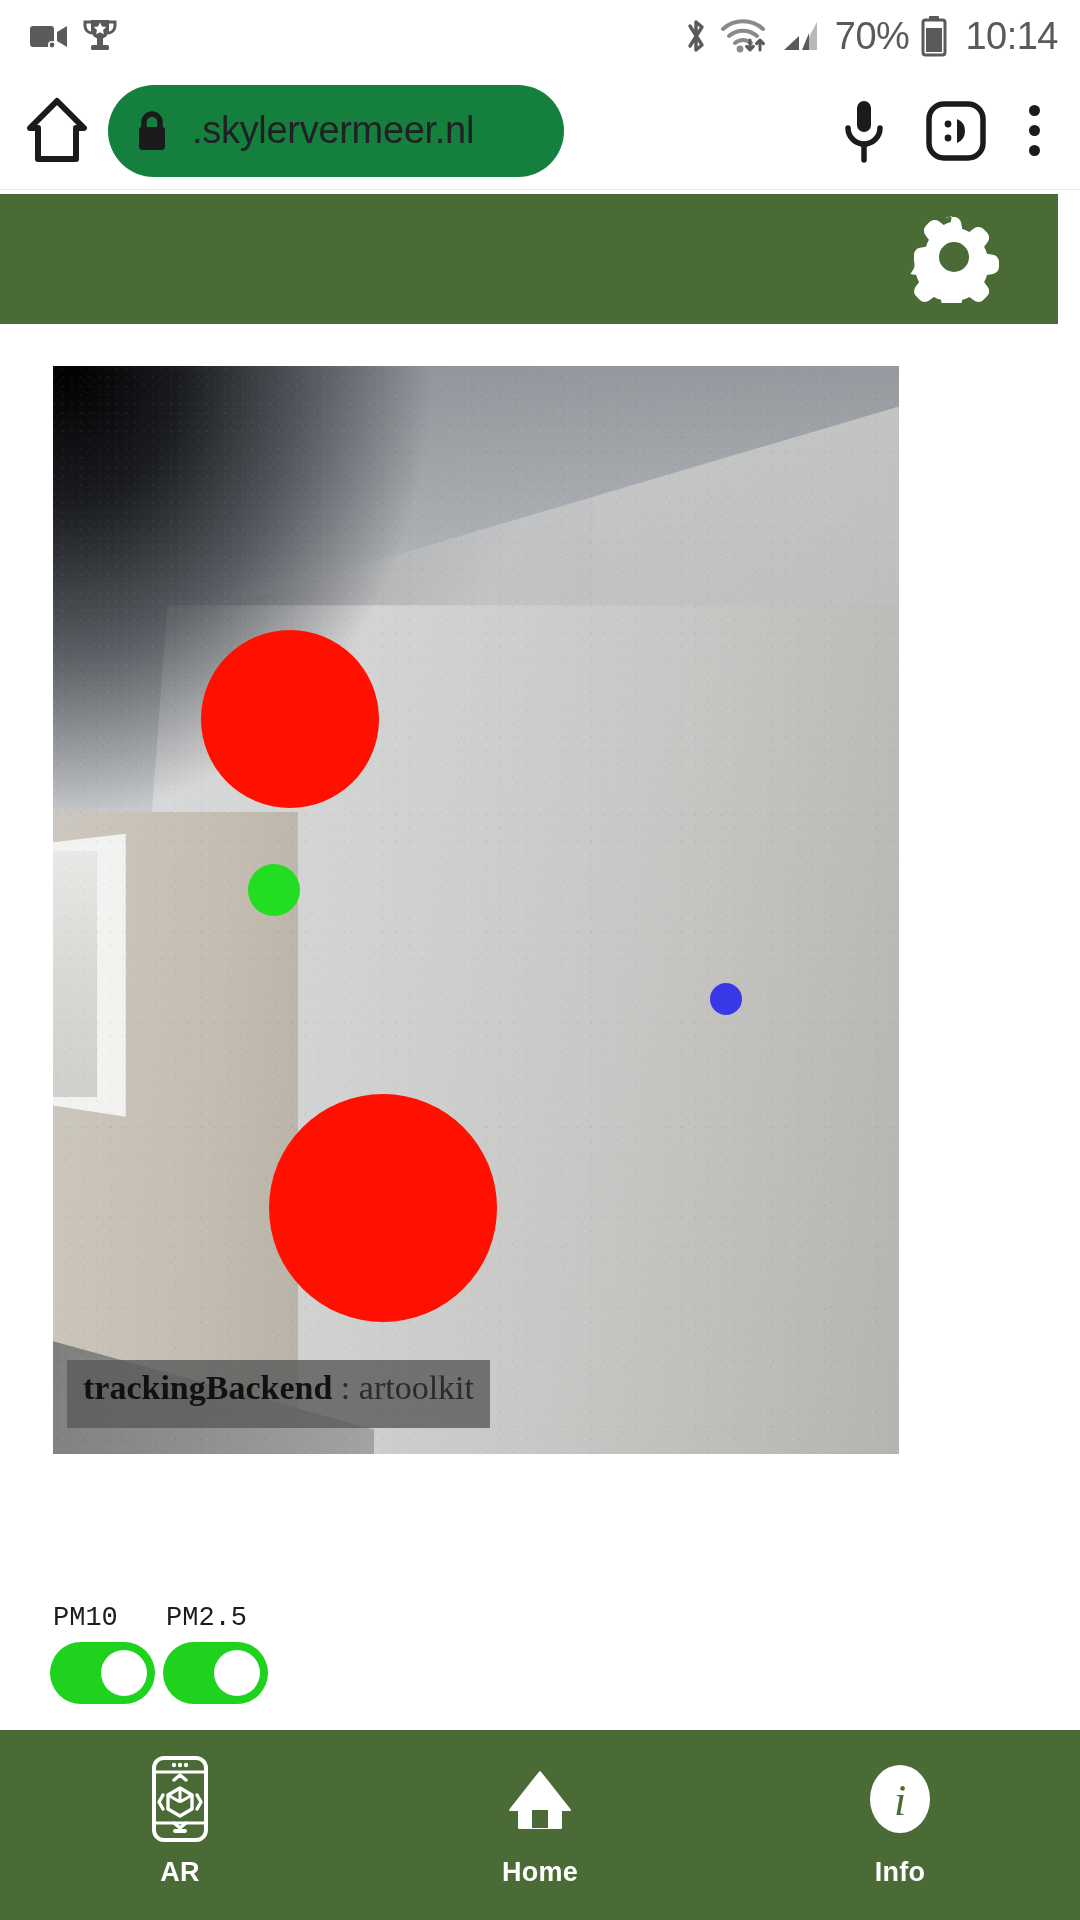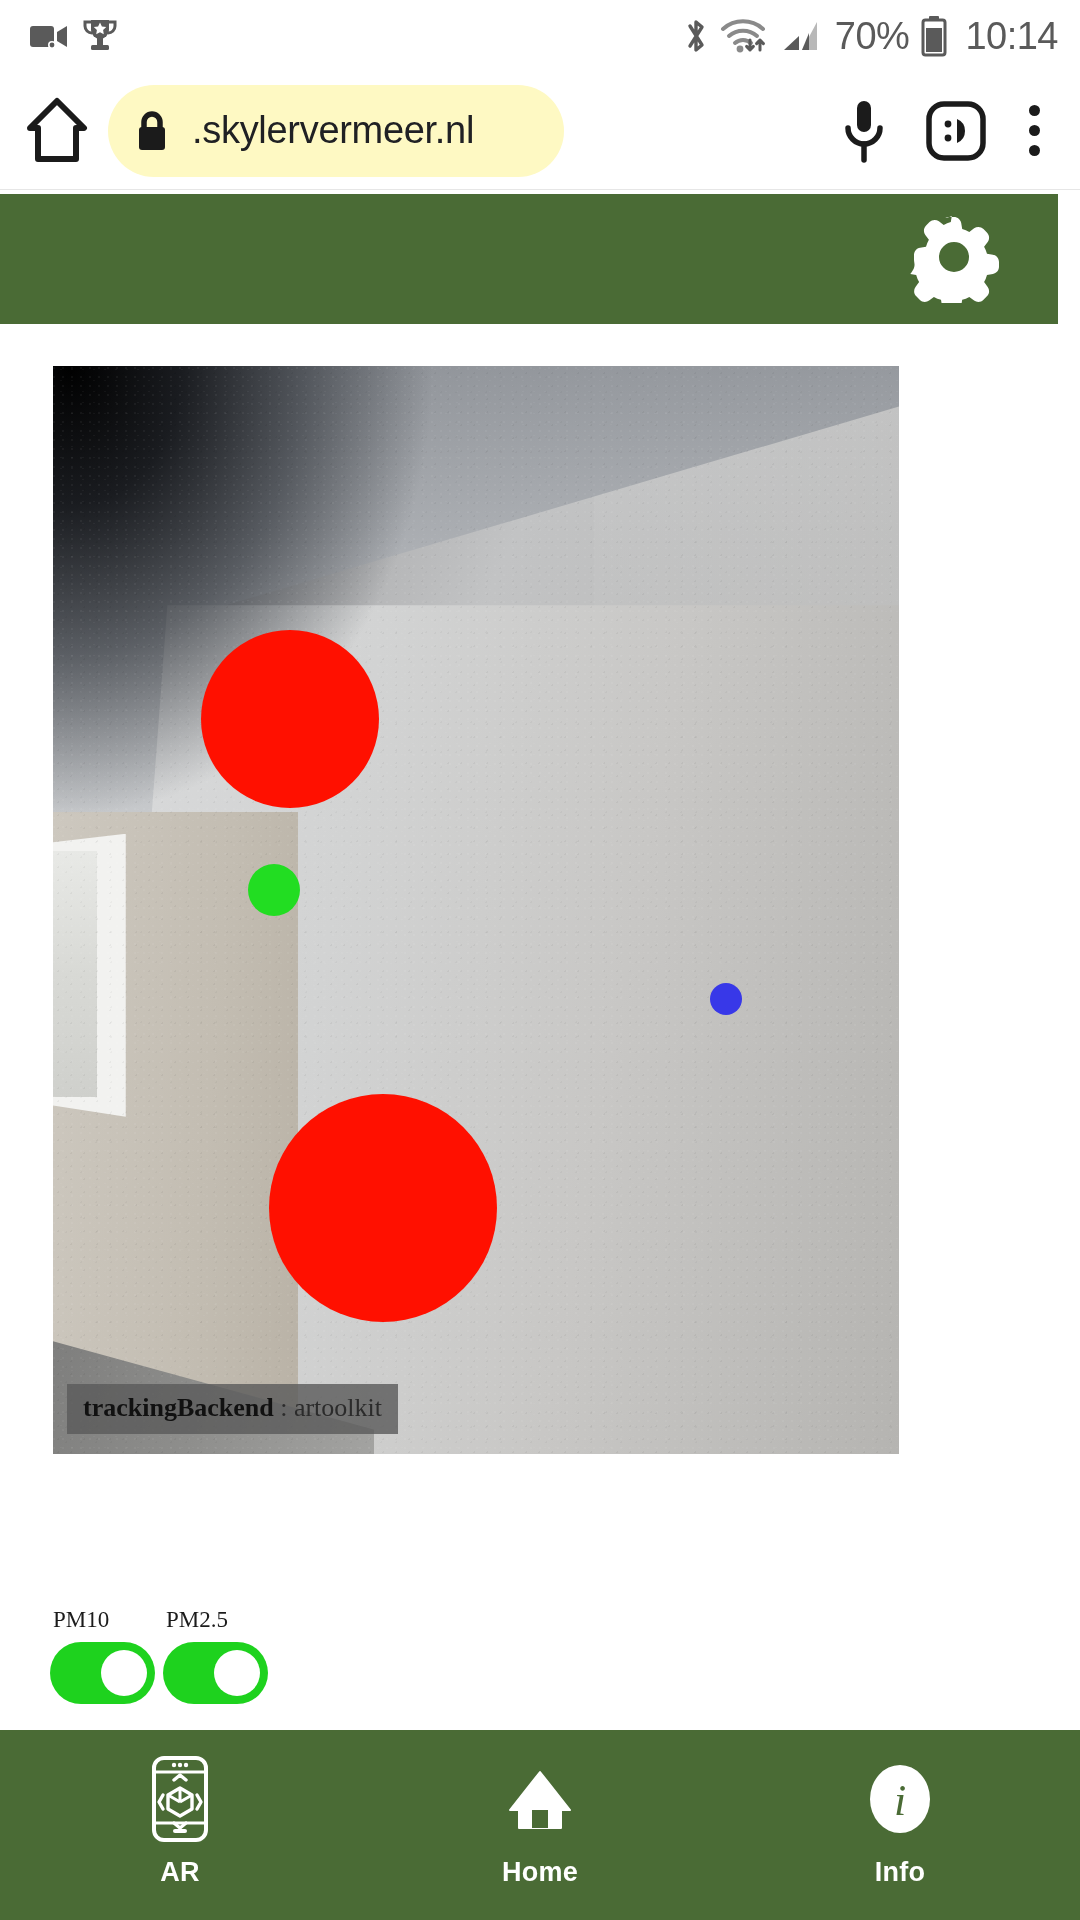--- a/index.html
+++ b/index.html
@@ -37,21 +37,21 @@
   }
   .home-btn{
     width:86px; height:86px;
     display:flex; align-items:center; justify-content:center;
     flex:0 0 auto;
   }
   .url-pill{
     flex:0 0 auto;
     height:92px; width:456px;
     margin-left:8px;
-    background:#fef9c3;
+    background:#15803d;
     border-radius:46px;
     display:flex; align-items:center;
     padding:0 26px;
     gap:22px;
     overflow:hidden;
   }
   .url-text{
     font-size:38px; color:#202124;
     white-space:nowrap;
     letter-spacing:-0.3px;
@@ -141,41 +141,41 @@
       radial-gradient(circle at 41% 57%, rgba(0,0,0,0.05) 0 1px, transparent 1px),
       radial-gradient(circle at 73% 31%, rgba(255,255,255,0.05) 0 1px, transparent 1px),
       radial-gradient(circle at 88% 76%, rgba(0,0,0,0.04) 0 1px, transparent 1px);
     background-size:9px 9px, 13px 13px, 11px 11px, 15px 15px;
     opacity:0.85;
   }
   .ar-dot{ position:absolute; border-radius:50%; }
 
   .tracking-label{
     position:absolute;
-    left:14px; bottom:20px;
+    left:14px; bottom:26px;
     background:rgba(90,90,90,0.80);
-    padding:9px 16px 11px 16px;
+    padding:9px 16px 21px 16px;
     font-family:"Liberation Serif", serif;
-    font-size:26px; color:#111;
+    font-size:34px; color:#111;
     white-space:nowrap;
   }
   .tracking-label b{ font-weight:700; }
   .tracking-label span{ color:#2b2b2b; }
 
   
   .toggle-row{
     position:absolute;
     left:50px; bottom:26px;
     display:flex; align-items:flex-end; gap:8px;
   }
   .toggle-cell{ display:flex; flex-direction:column; }
   .toggle-label{
-    font-size:23px; color:#1c1c1c;
+    font-size:27px; color:#1c1c1c;
     margin-bottom:9px; margin-left:3px;
-    font-family:Liberation Serif, serif;
+    font-family:Liberation Mono, monospace;
     margin-top:48px;
   }
   .switch{
     width:105px; height:62px;
     border-radius:31px;
     background:#1ed21e;
     position:relative;
     display:block;
   }
   .switch .knob{

